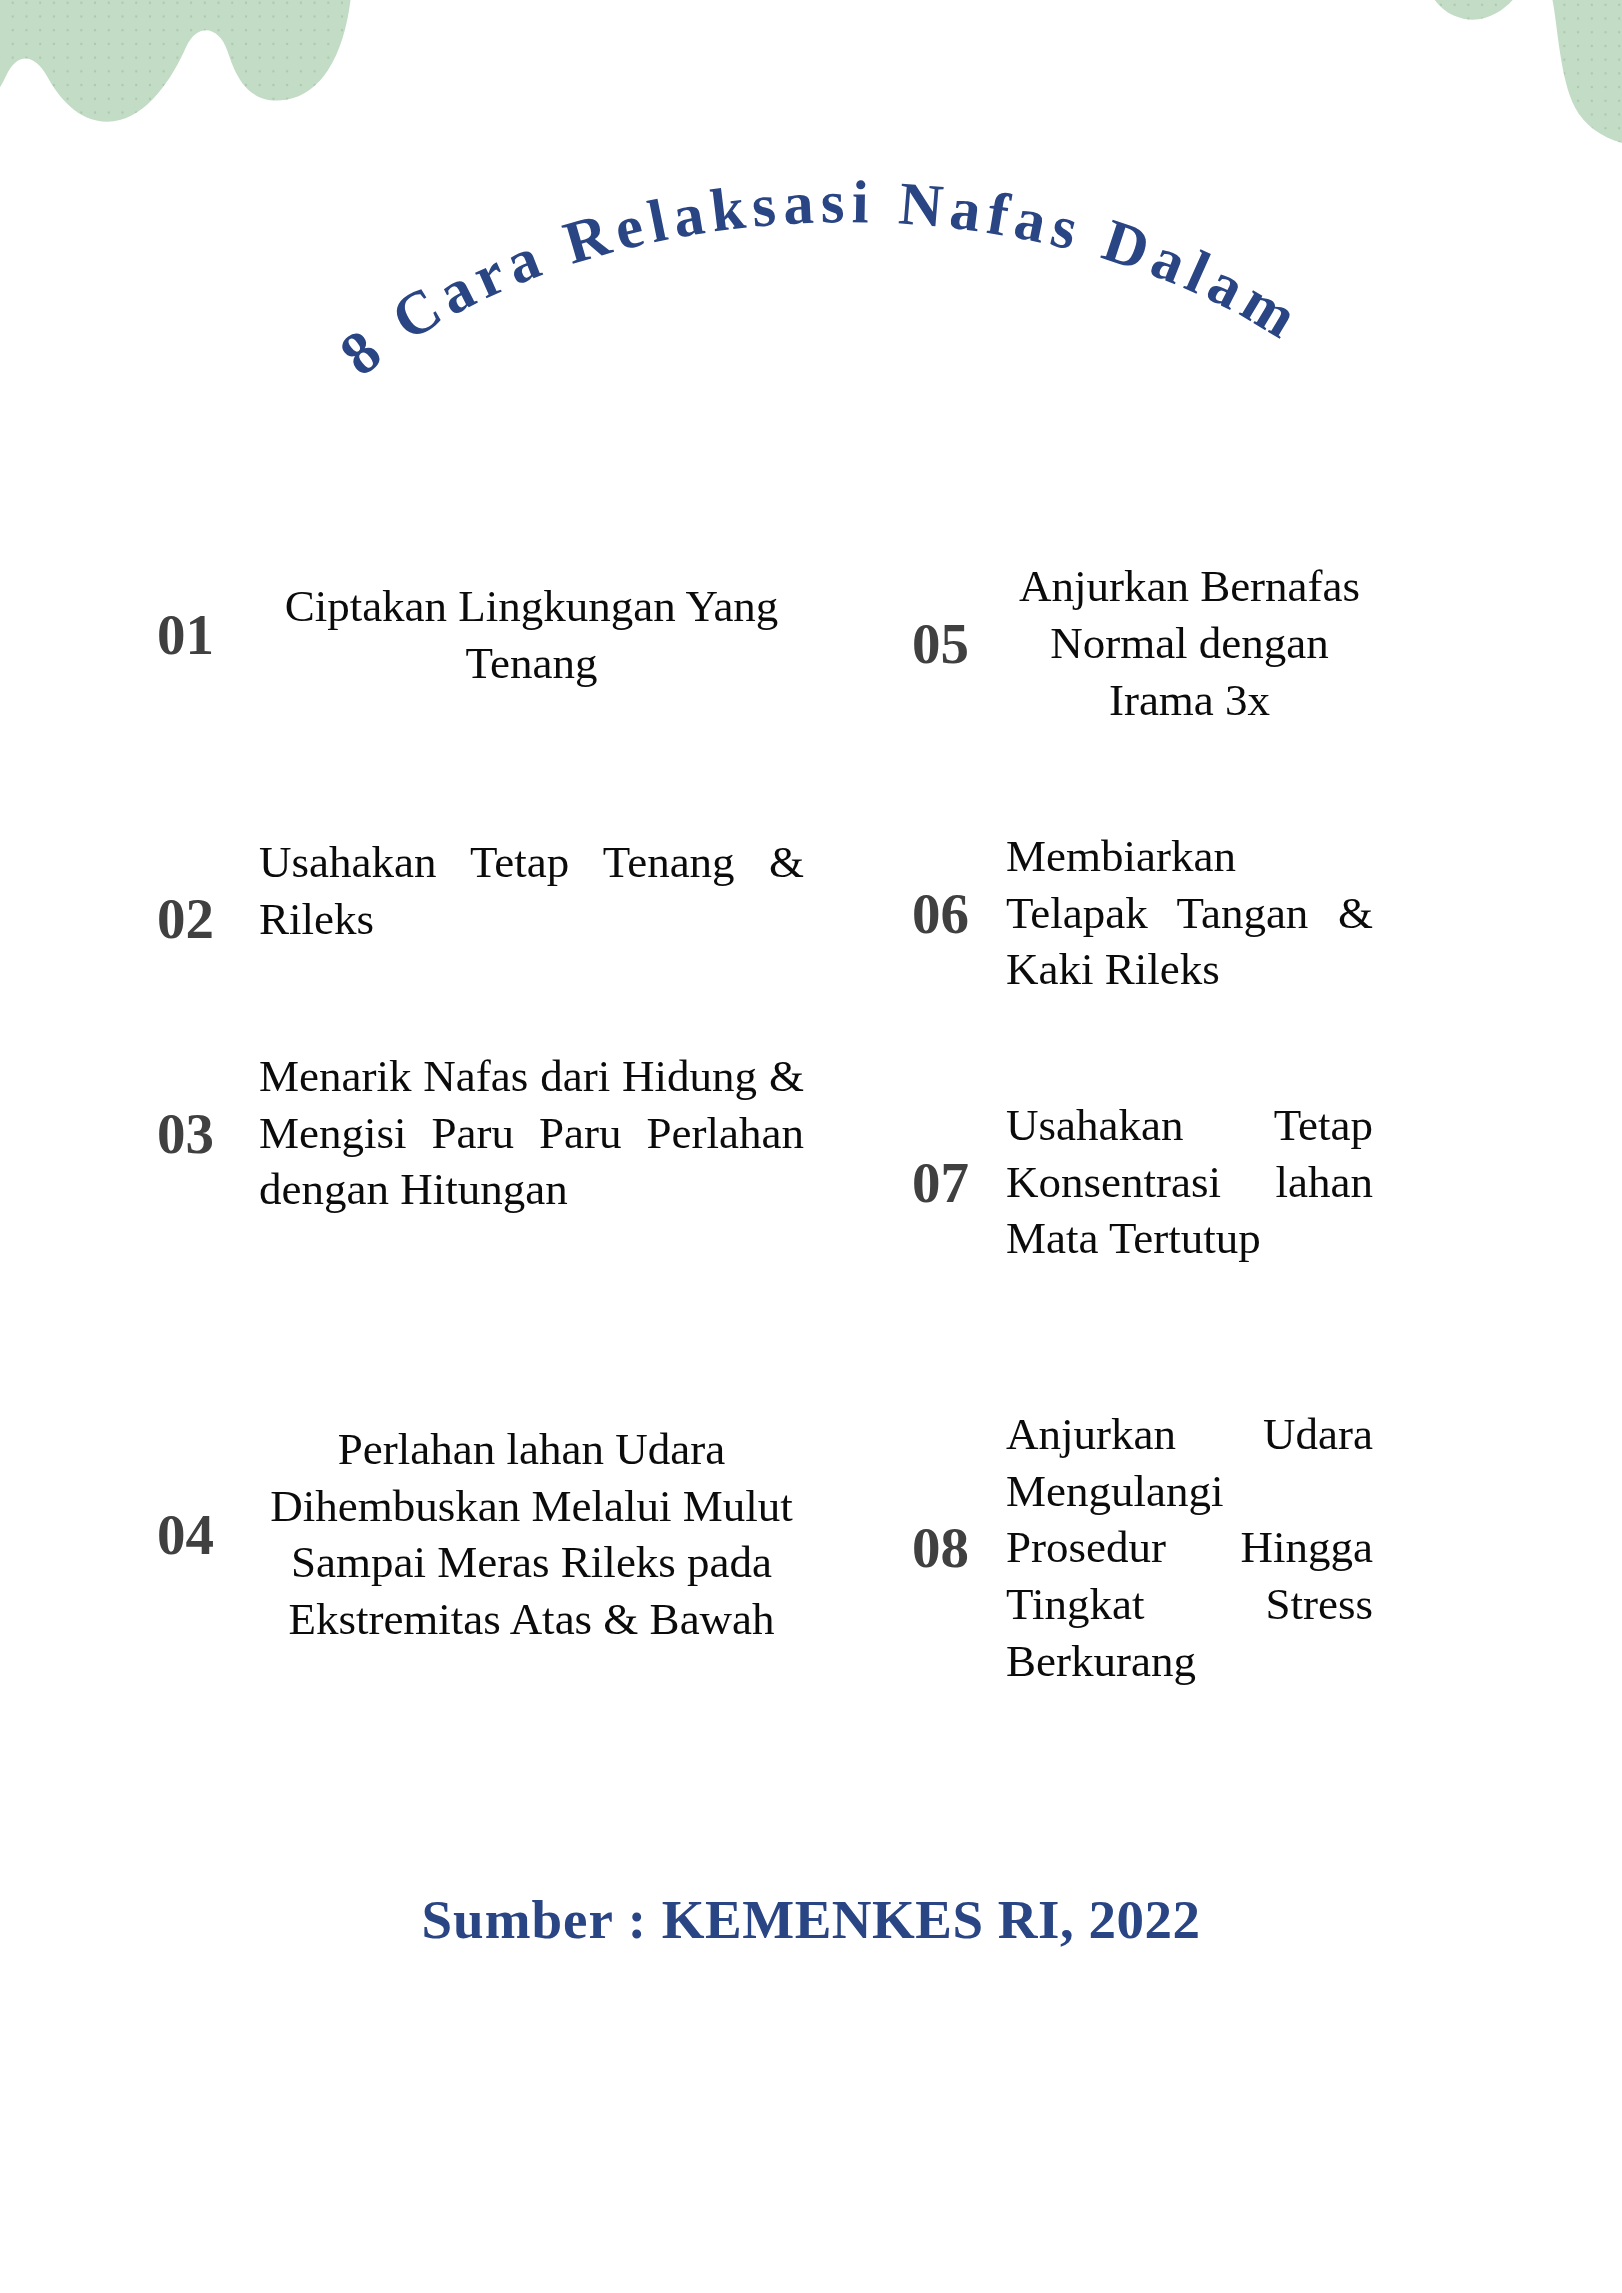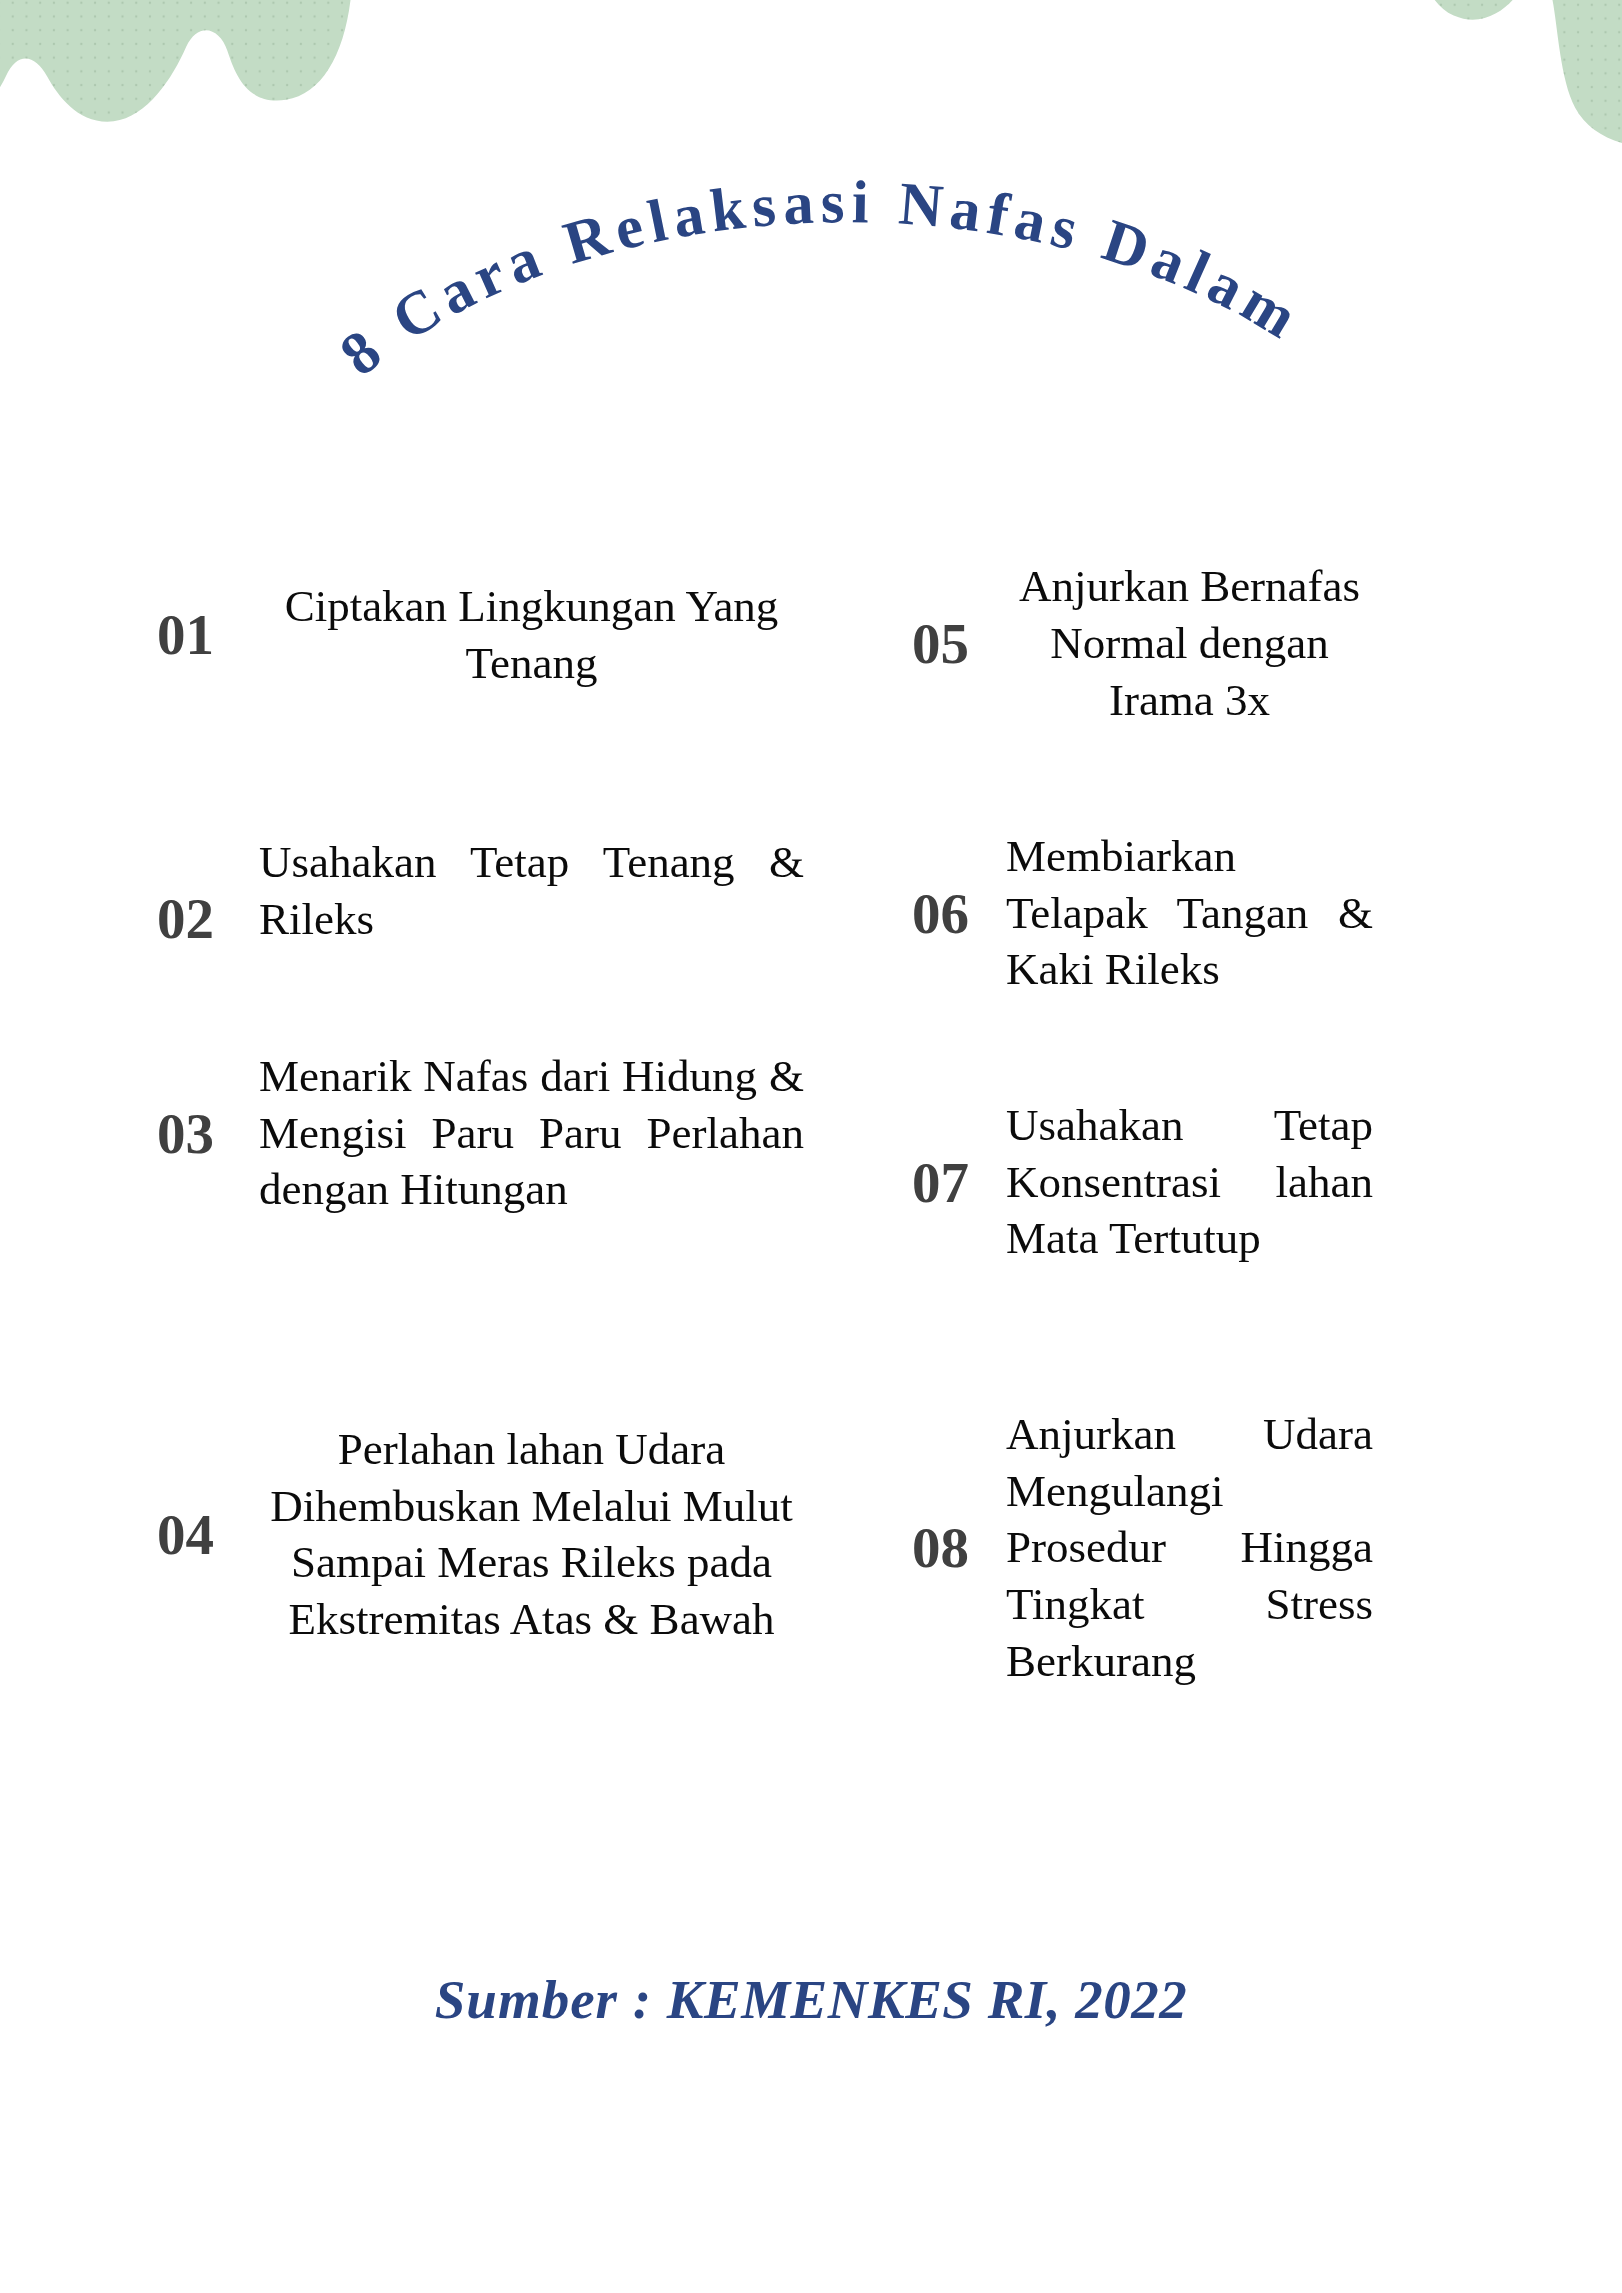--- a/index.html
+++ b/index.html
@@ -91,24 +91,23 @@
   #item-06 { top: 250px; }
   #item-07 { top: 519px; }
   #item-08 { top: 828px; }
 
   #column-right .item-number { width: 94px; }
 
   
   #footer {
     position: absolute;
     left: 0;
-    top: 1968px;
+    top: 1888px;
     width: 1622px;
     text-align: center;
-    font-style: italic;
   }
   #footer-text {
     display: inline-block;
     color: #2a4583;
     font-weight: bold;
     font-size: 55px;
     letter-spacing: 0.5px;
   }
   .footer-label { letter-spacing: 1px; }
 </style>

